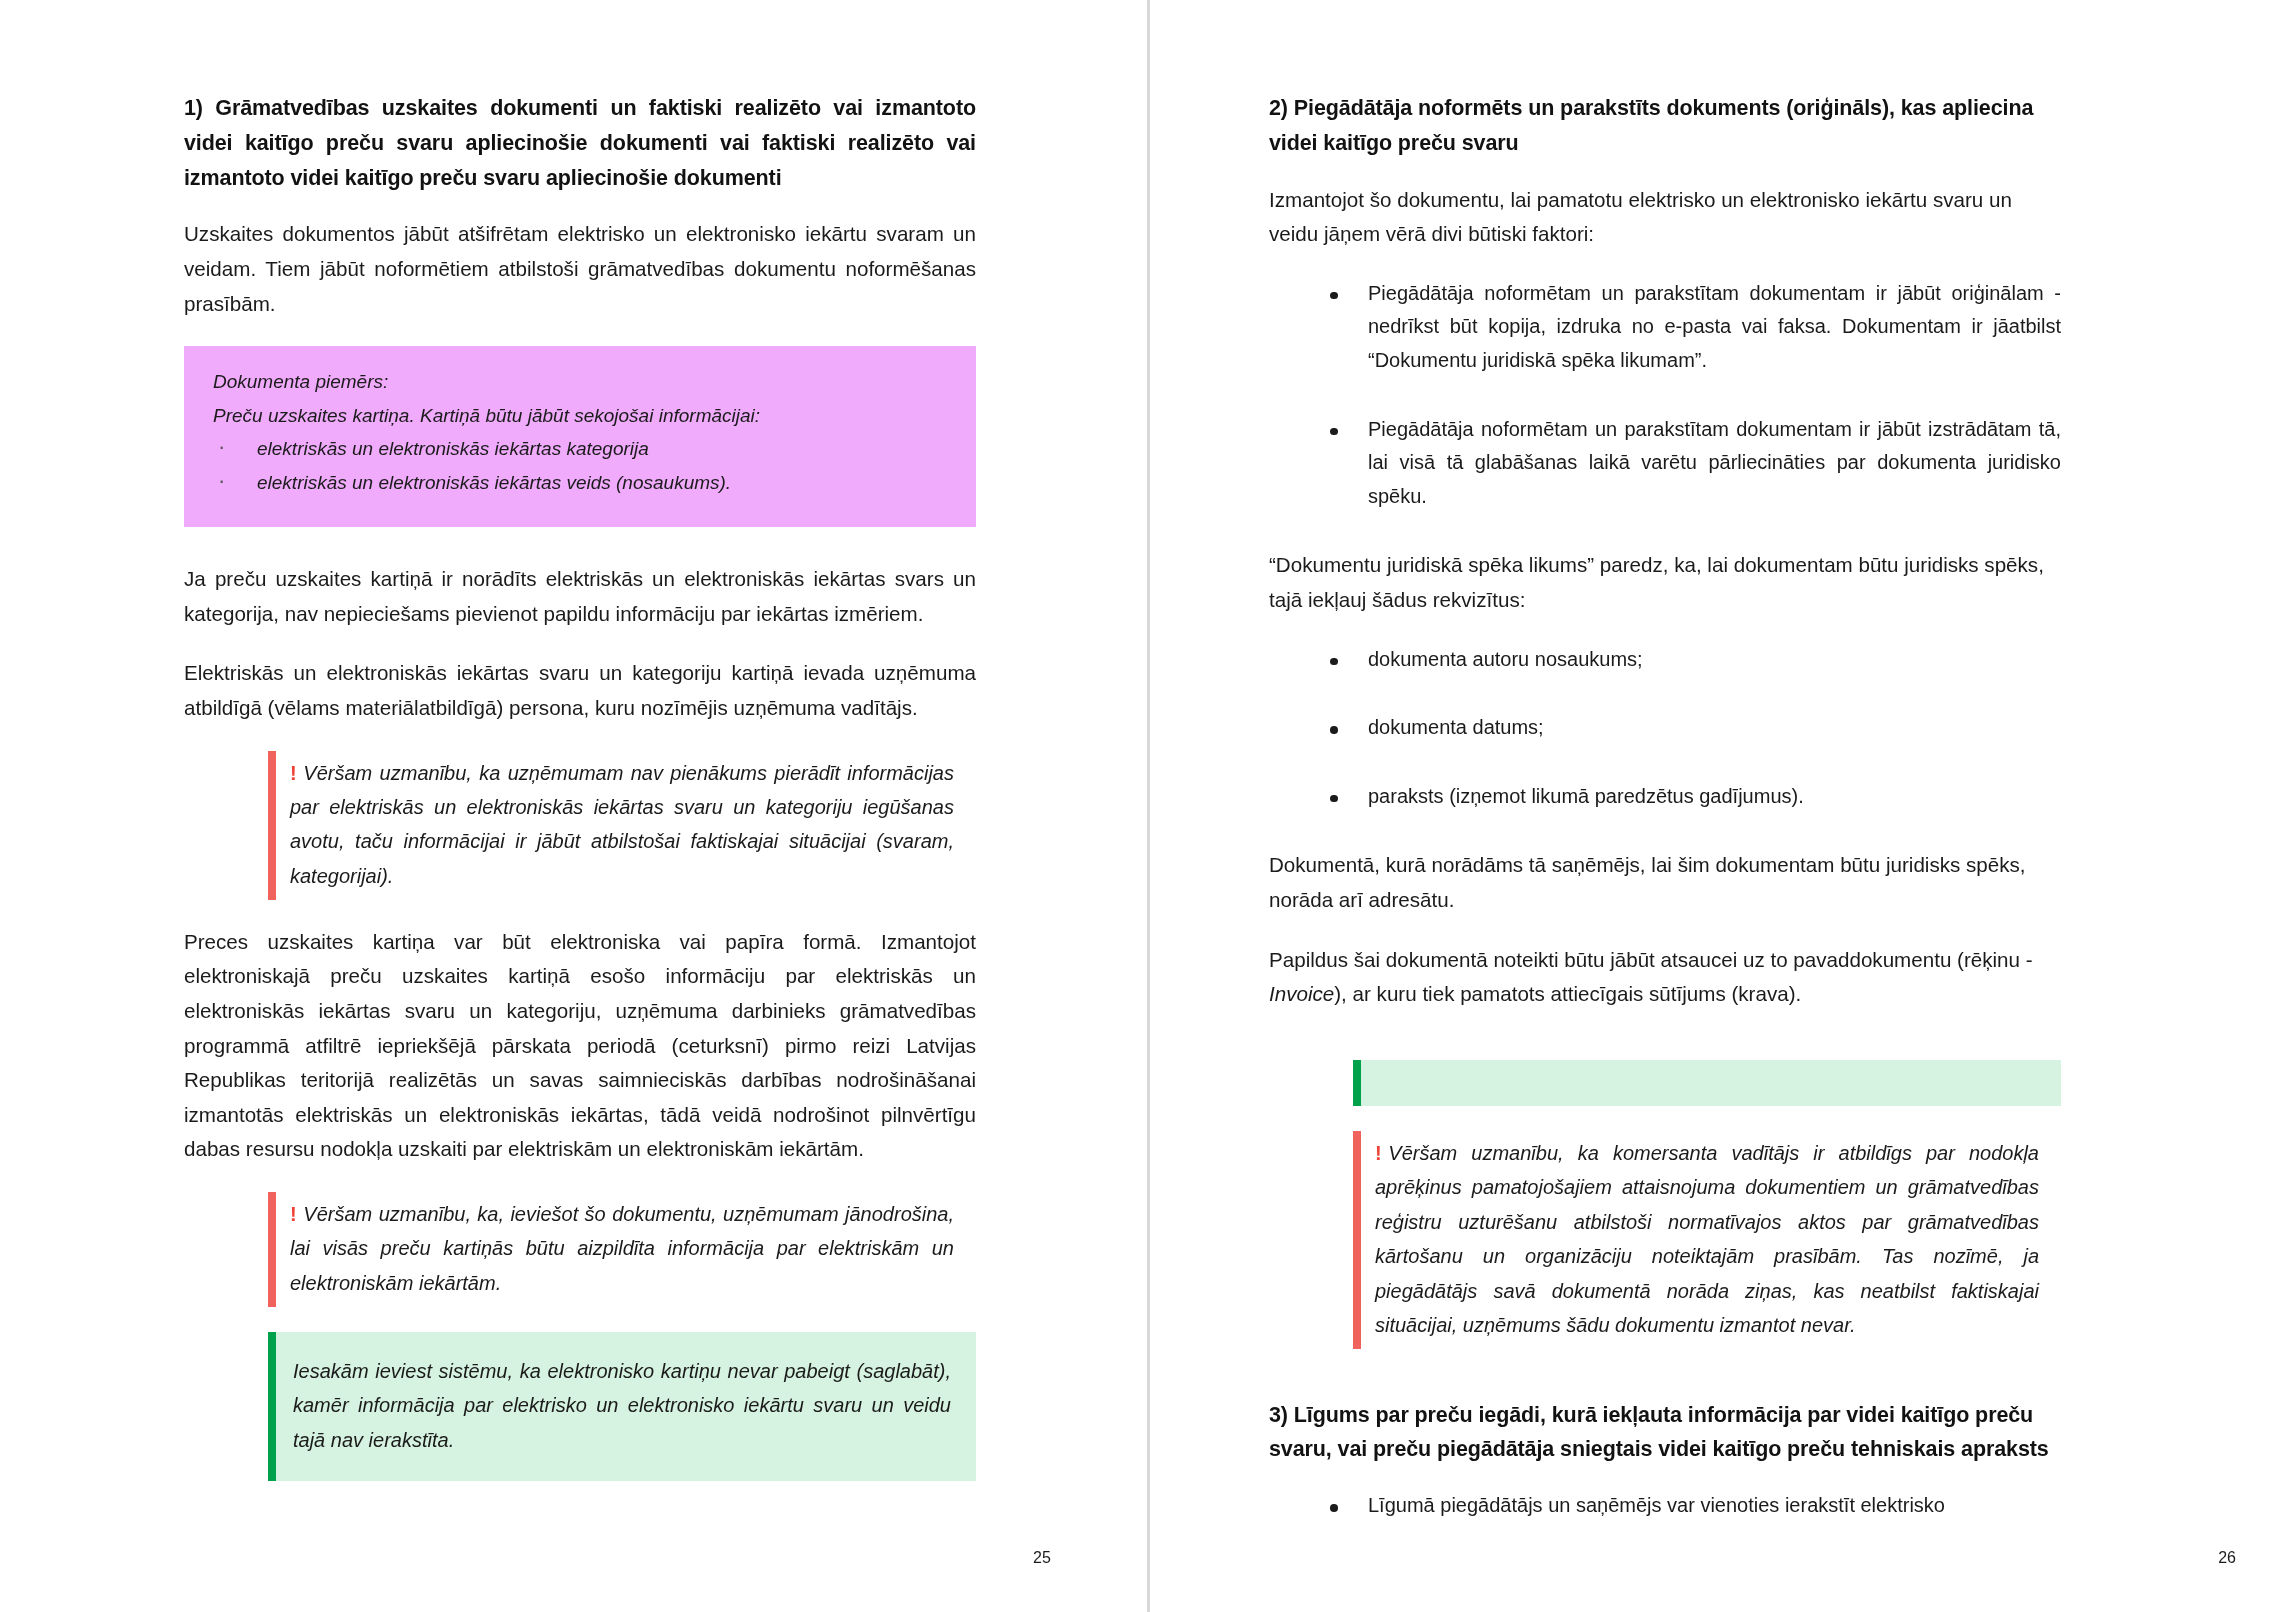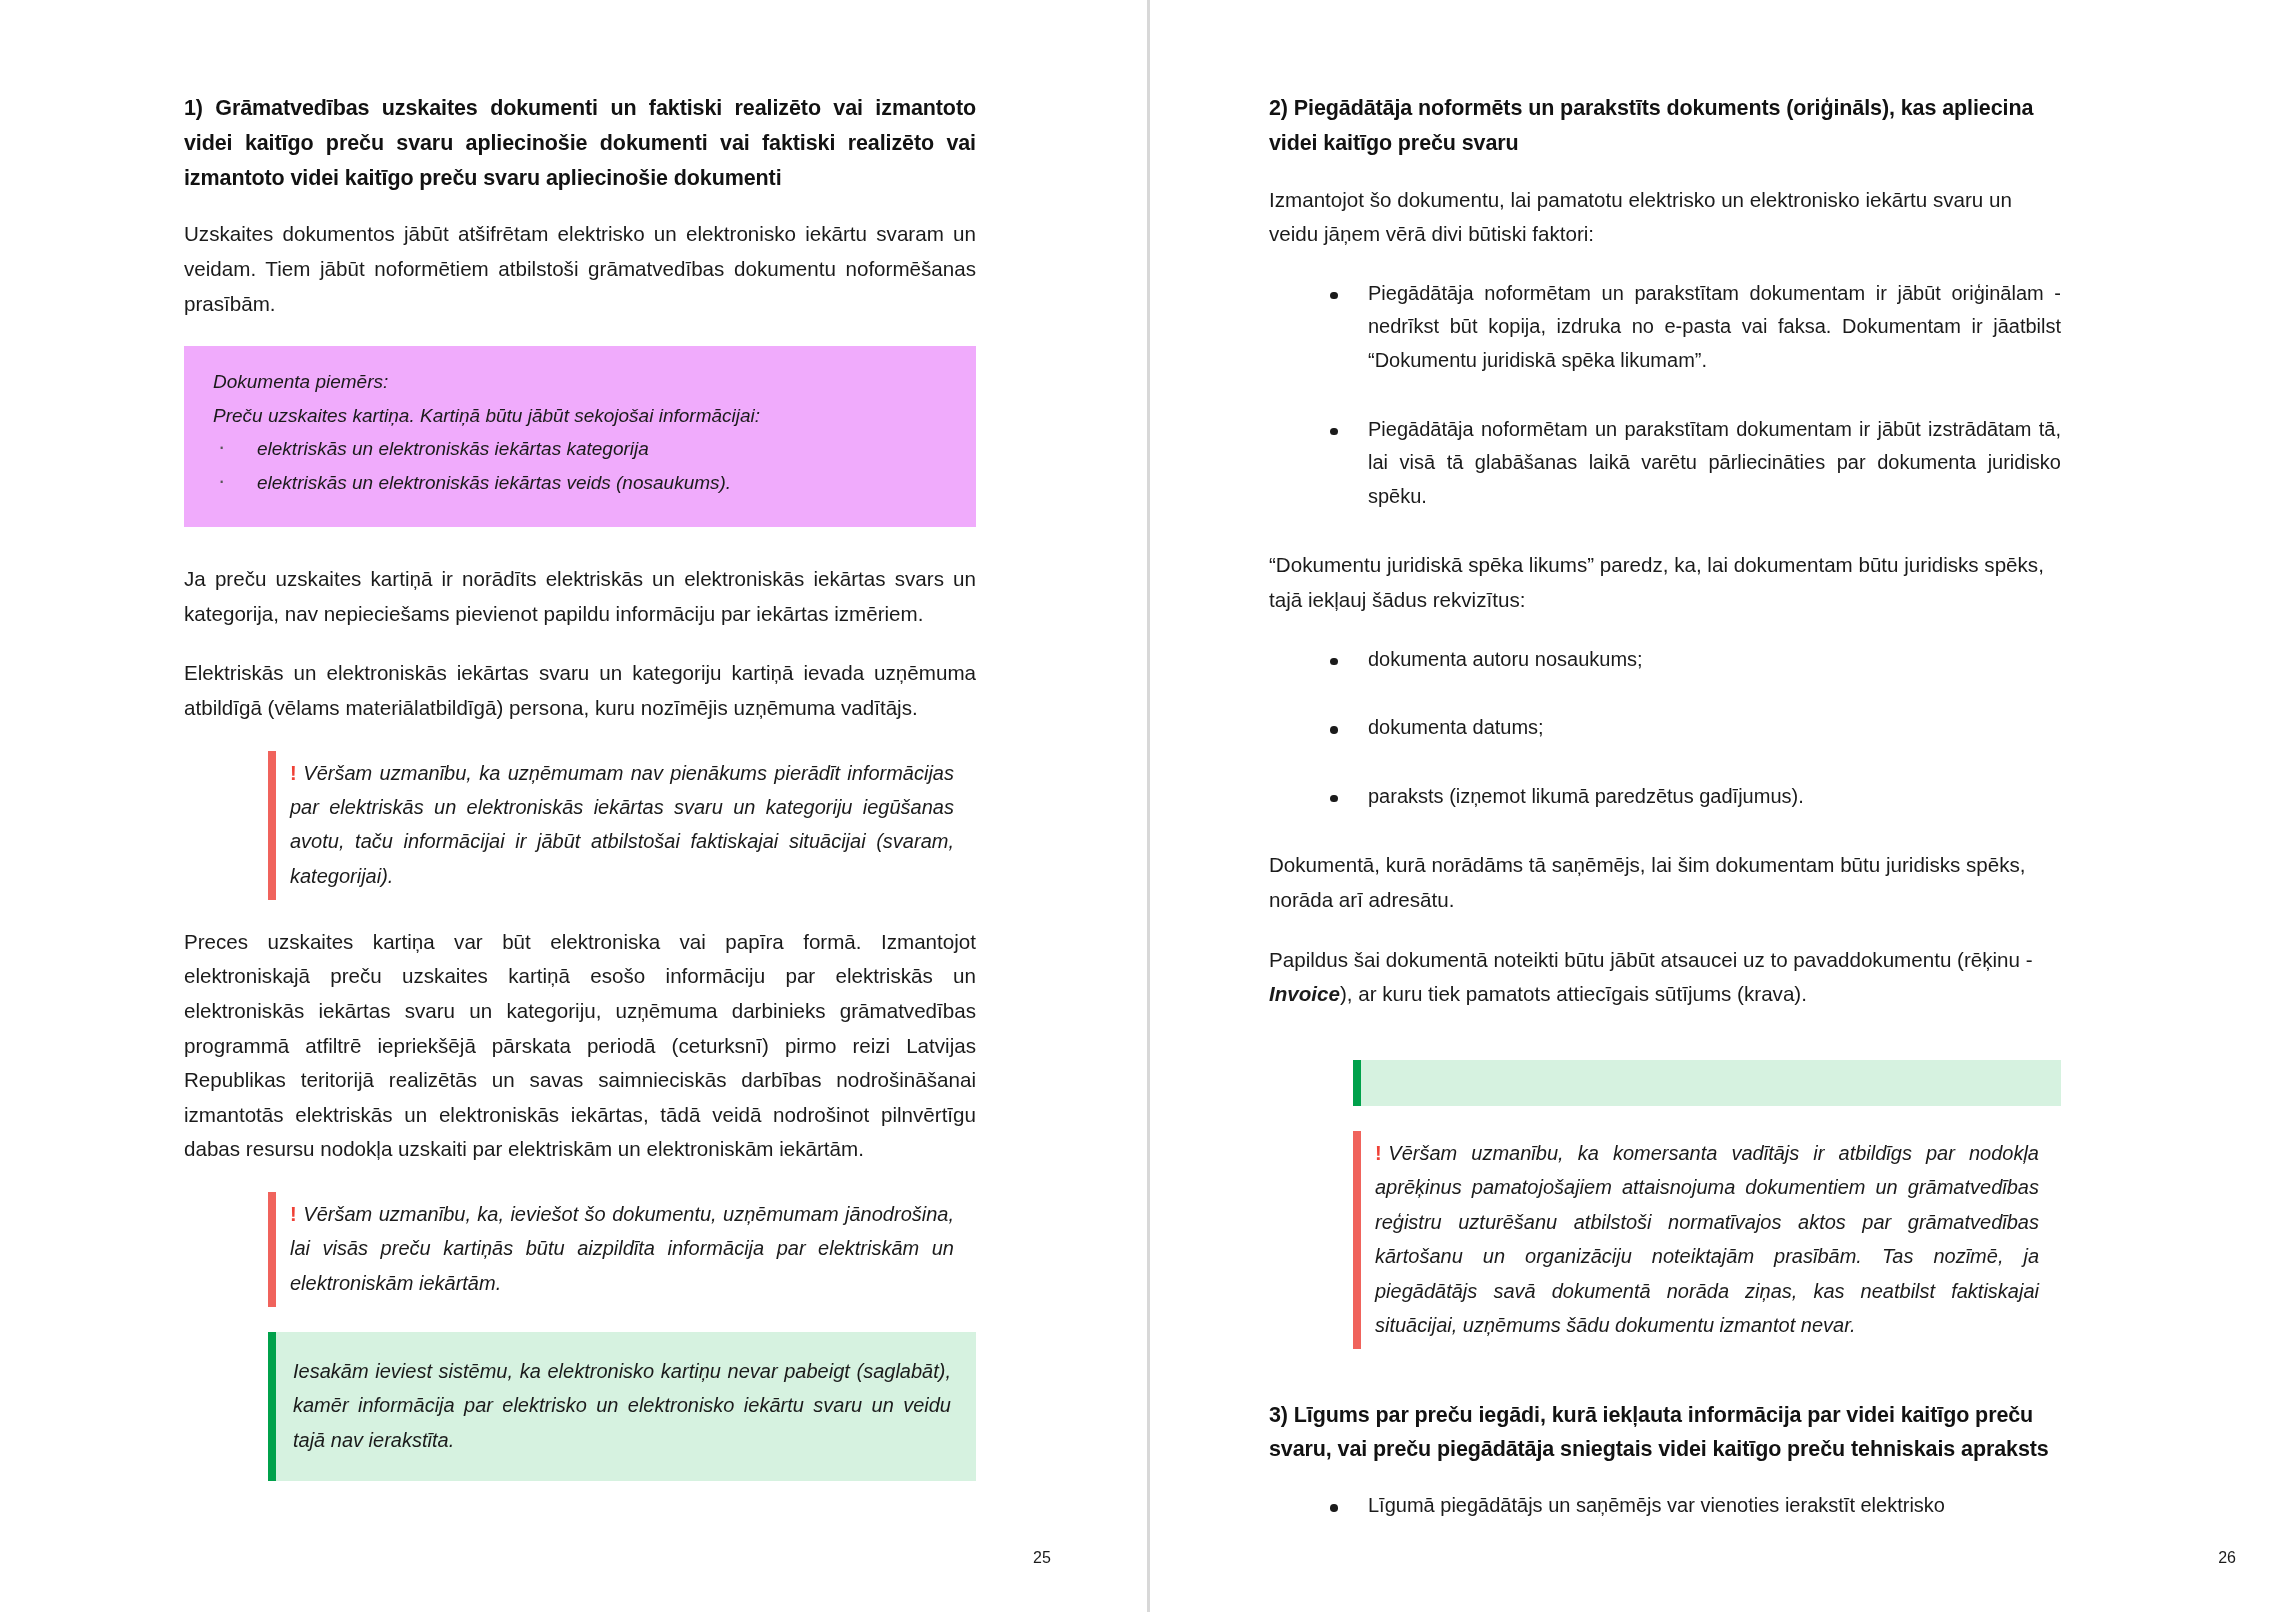--- a/index.html
+++ b/index.html
@@ -70,21 +70,21 @@
     font-size: 20.6px;
     line-height: 1.68;
     margin: 0 0 25px 0;
     text-align: justify;
     text-justify: inter-word;
     color: #1b1b1b;
     hyphens: none;
   }
   p.body-text.left { text-align: left; }
 
-  em.inline-italic { font-style: italic; font-weight: bold; }
+  em.inline-italic { font-style: italic; }
 
   
   .info-box {
     background: #f0abfc;
     padding: 22px 29px 25px 29px;
     margin: 8.4px 0 35px 0;
     font-style: italic;
     font-size: 19px;
     line-height: 1.5;
     color: #1b1b1b;

